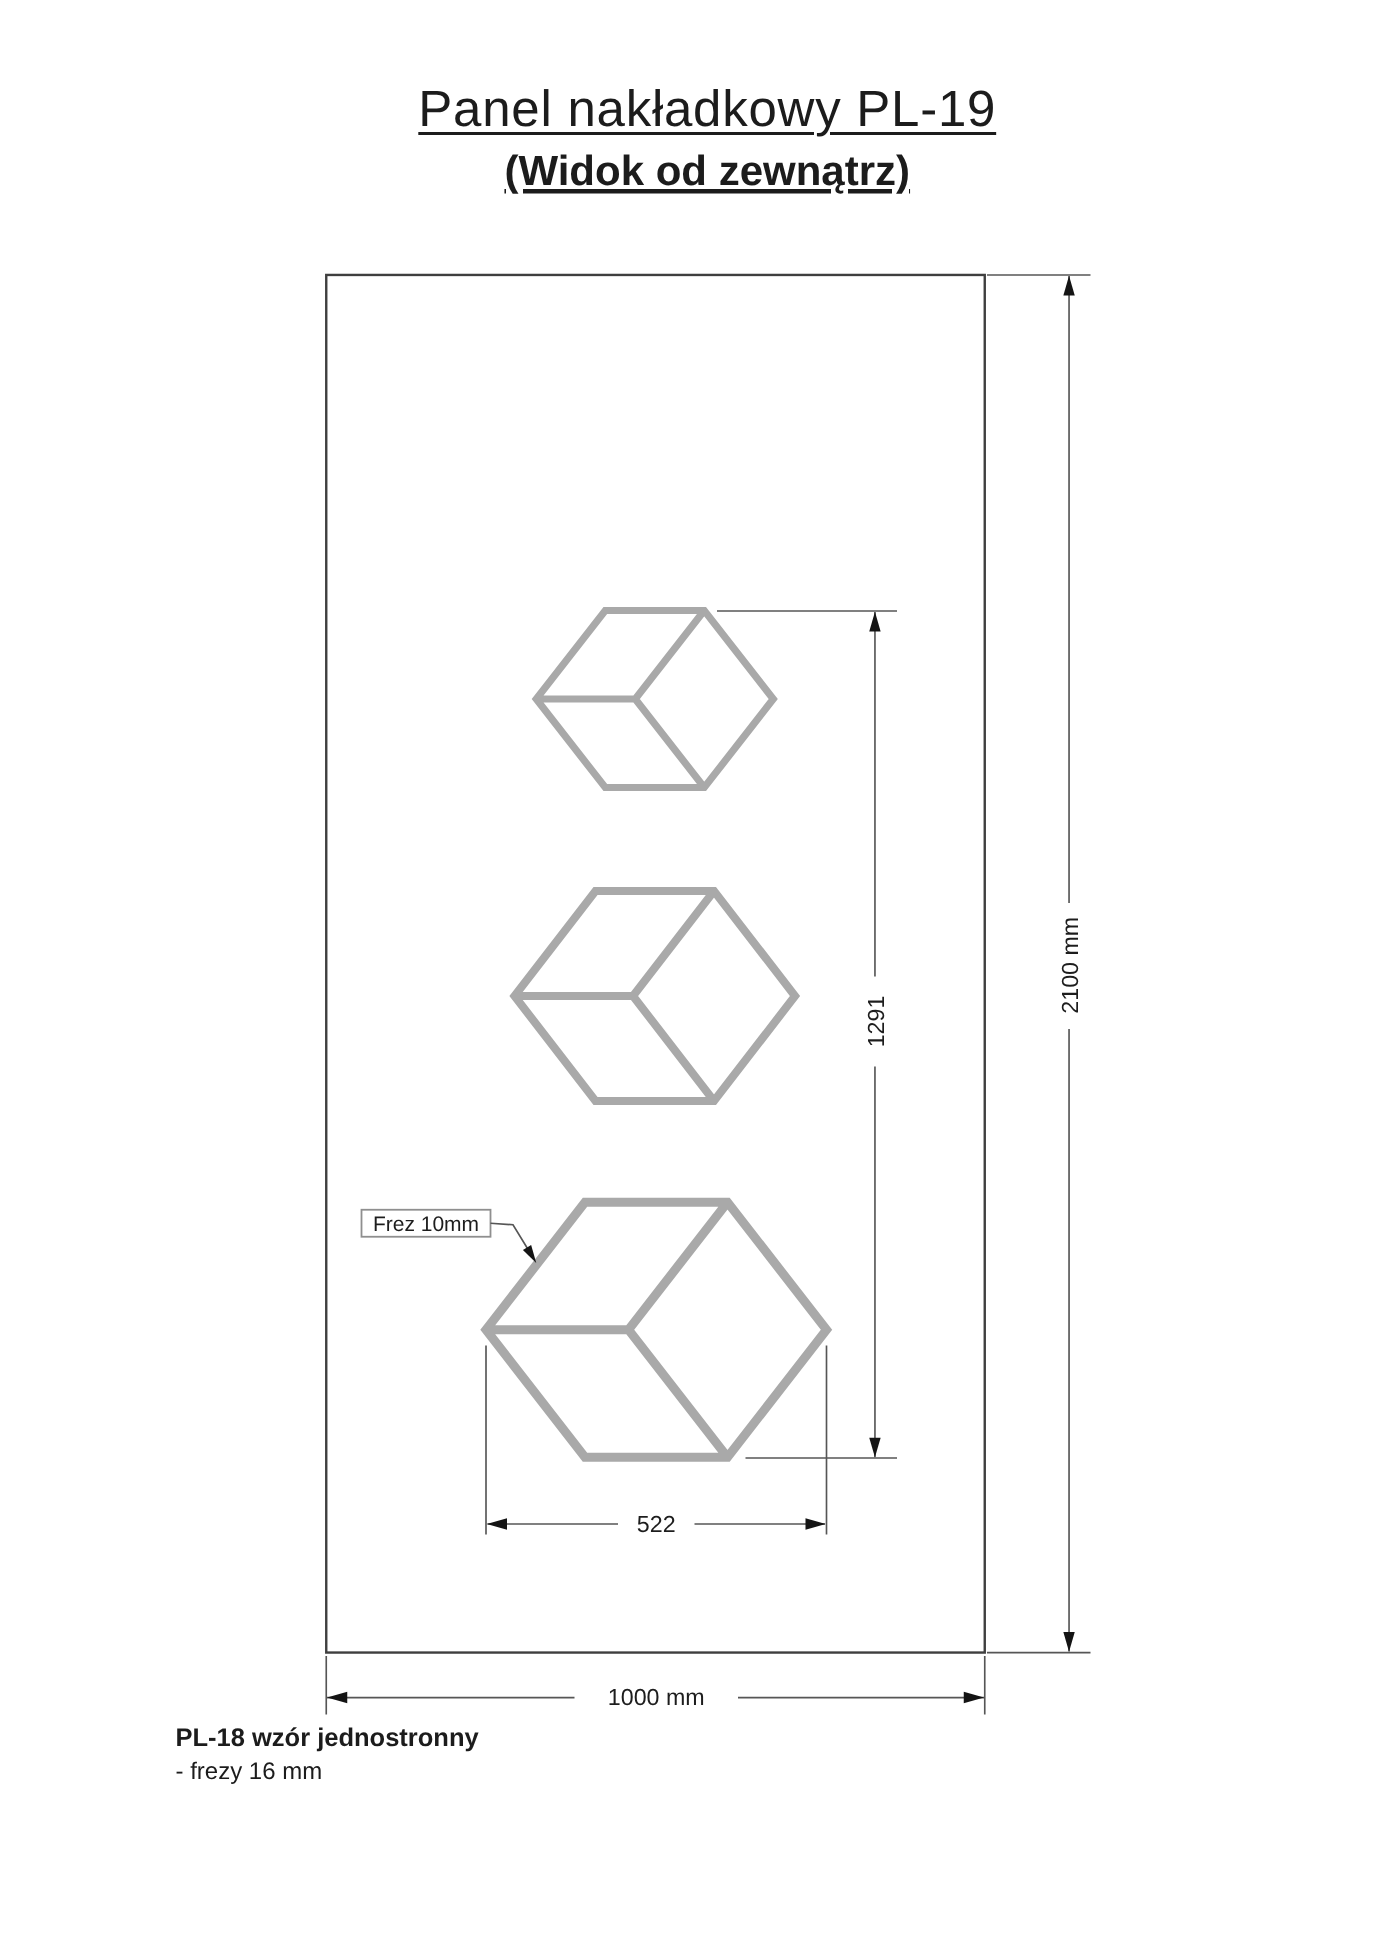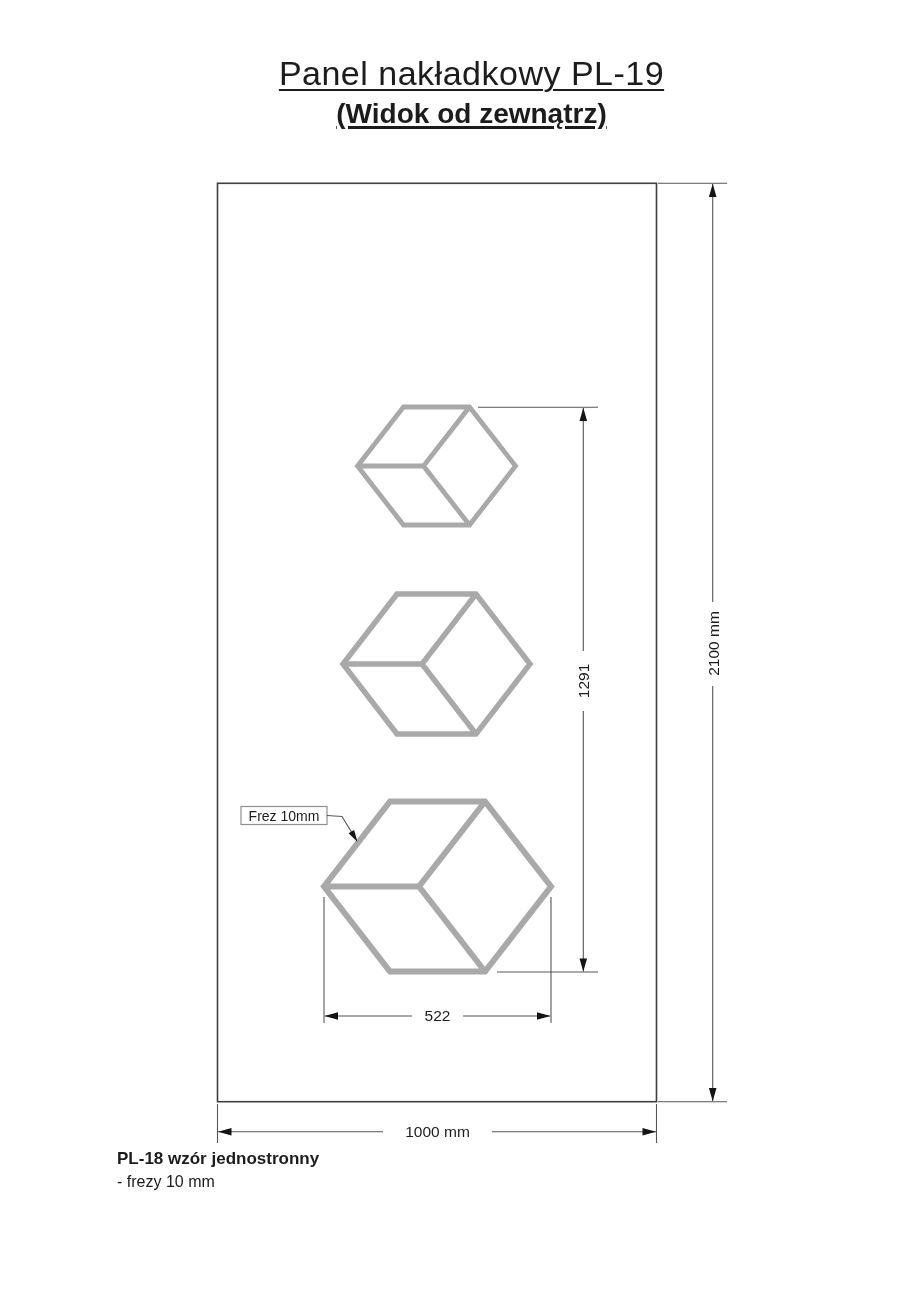--- a/index.html
+++ b/index.html
@@ -109,14 +109,14 @@
   <g>
     <rect class="callout-box" x="241" y="806.5" width="86" height="18"></rect>
     <text class="callout-text" x="284" y="820.5" text-anchor="middle">Frez 10mm</text>
     <polyline class="dim" points="327,815.5 342,816.5 353,834.5"></polyline>
     <polygon class="dim-arrow" points="357.5,842 348.6,833.3 354.1,830"></polygon>
   </g>
 </svg>
 
 <div class="footer">
   <div class="line1">PL-18 wzór jednostronny</div>
-  <div class="line2">- frezy 10 mm</div>
+  <div class="line2">- frezy 16 mm</div>
 </div>
 
 </body></html>

